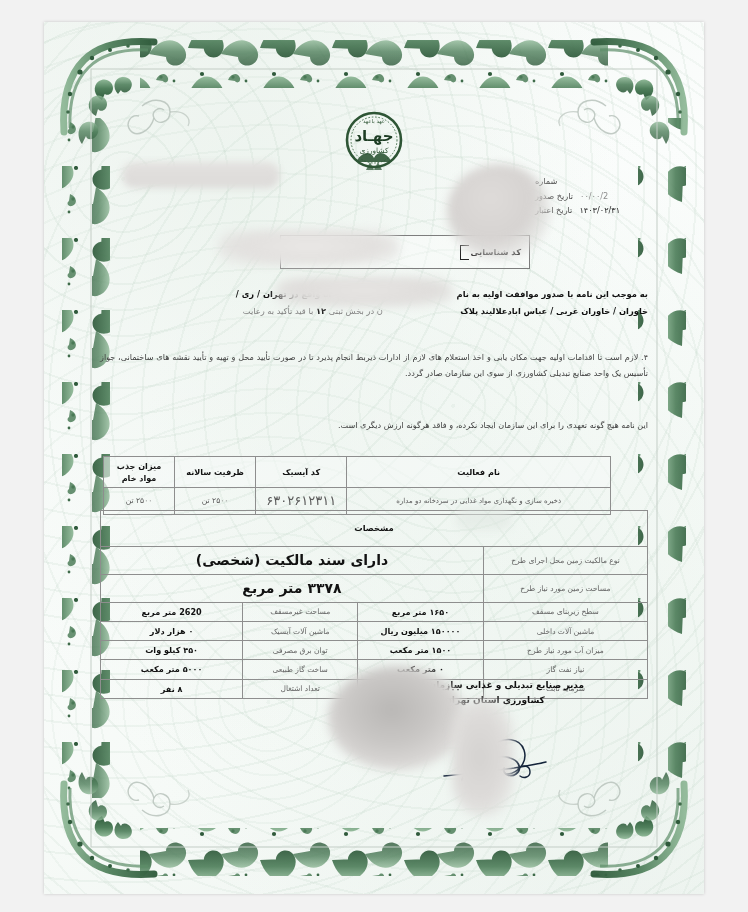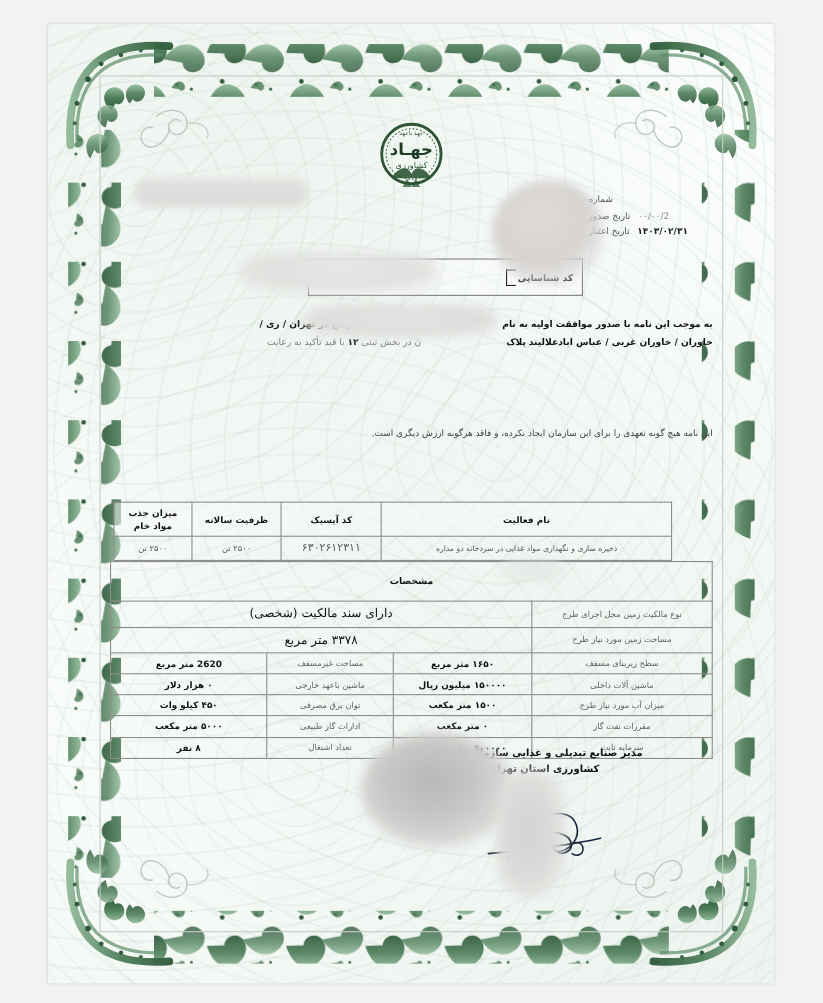--- a/index.html
+++ b/index.html
@@ -58,21 +58,21 @@
     right: 6px;
     top: 96px;
     text-align: right;
     font-size: 8.2px;
     color: #4a4a4a;
     line-height: 1.78;
     direction: rtl;
   }
   .meta-row { display: flex; justify-content: flex-end; gap: 7px; white-space: nowrap; }
   .meta-label { color: #4d4d4d; letter-spacing: .2px; }
-  .meta-value { color: #1e1e1e; font-weight: 700; min-width: 62px; text-align: left; direction: ltr; }
+  .meta-value { color: #1e1e1e; font-weight: 400; min-width: 62px; text-align: left; direction: ltr; }
   .meta-value.faint { color: #8d8d8d; font-weight: 400; letter-spacing: 1px; }
 
   
   .idbox {
     position: absolute;
     right: 118px;
     top: 157px;
     width: 250px;
     height: 34px;
     border: 1px solid #7d7d7d;
@@ -131,28 +131,28 @@
     font-size: 7.6px;
     color: #2e2e2e;
     text-align: center;
     line-height: 1.5;
   }
   th { font-weight: 700; color: #141414; font-size: 8.1px; background: rgba(246,250,247,.55); }
 
   #activity-table-wrap { position: absolute; right: 37px; left: 3px; top: 378px; }
   #activity-table td { height: 20px; color: #595959; letter-spacing: .2px; }
   #activity-table td.act-name { font-size: 7px; }
-  #activity-table td.act-code { font-size: 10px; letter-spacing: .6px; }
+  #activity-table td.act-code { font-size: 13px; letter-spacing: .6px; }
 
   #spec-table-wrap { position: absolute; right: 0; left: 0; top: 432px; }
   #spec-table td { height: 19px; }
   #spec-table .spec-title { font-weight: 700; font-size: 8.4px; color: #111; height: 36px; }
   #spec-table .lbl { color: #636363; font-size: 7.5px; text-align: center; }
   #spec-table .val { font-weight: 700; color: #111; font-size: 8.1px; }
-  #spec-table .val-wide { font-weight: 400; color: #111; font-size: 11px; margin-top: 36px; }
+  #spec-table .val-wide { font-weight: 700; color: #111; font-size: 14px; margin-top: 36px; }
 
   
   .sign-block {
     position: absolute;
     right: 46px;
     top: 600px;
     text-align: center;
     direction: rtl;
     font-size: 9px;
     font-weight: 700;
@@ -320,20 +320,21 @@
         <b>خاوران / خاوران غربی / عباس ابادعلالیند</b>
         <b>پلاک</b>
         <span style="display:inline-block;width:72px"></span>
         <span class="b-faint">ن در بخش ثبتی</span>
         <b>۱۲</b>
         <span class="b-faint">با قید تأکید به رعایت</span>
       </div>
     </div>
 
     <div class="clauses">
+      <div class="clause">۴. لازم است تا اقدامات اولیه جهت مکان یابی و اخذ استعلام های لازم از ادارات ذیربط انجام پذیرد تا در صورت تأیید محل و تهیه و تأیید نقشه های ساختمانی، جواز تأسیس یک واحد صنایع تبدیلی کشاورزی از سوی این سازمان صادر گردد.</div>
       <div class="clause clause-last">این نامه هیچ گونه تعهدی را برای این سازمان ایجاد نکرده، و فاقد هرگونه ارزش دیگری است.</div>
     </div>
 
     <div id="activity-table-wrap">
       <table id="activity-table">
         <thead>
           <tr>
             <th style="width:52%">نام فعالیت</th>
             <th style="width:18%">کد آیسیک</th>
             <th style="width:16%">ظرفیت سالانه</th>
@@ -369,33 +370,33 @@
 
           <tr>
             <td class="lbl" style="width:30%">سطح زیربنای مسقف</td>
             <td class="val" style="width:23%">۱۶۵۰ متر مربع</td>
             <td class="lbl" style="width:21%">مساحت غیرمسقف</td>
             <td class="val" style="width:26%">2620 متر مربع</td>
           </tr>
           <tr>
             <td class="lbl">ماشین آلات داخلی</td>
             <td class="val">۱۵۰۰۰۰ میلیون ریال</td>
-            <td class="lbl">ماشین باعهد خارجی</td>
+            <td class="lbl">ماشین آلات آیسیک</td>
             <td class="val">۰ هزار دلار</td>
           </tr>
           <tr>
             <td class="lbl">میزان آب مورد نیاز طرح</td>
             <td class="val">۱۵۰۰ متر مکعب</td>
             <td class="lbl">توان برق مصرفی</td>
             <td class="val">۴۵۰ کیلو وات</td>
           </tr>
           <tr>
-            <td class="lbl">مقررات نفت گاز</td>
+            <td class="lbl">نیاز نفت گاز</td>
             <td class="val">۰ متر مکعب</td>
-            <td class="lbl">ادارات گاز طبیعی</td>
+            <td class="lbl">ساخت گاز طبیعی</td>
             <td class="val">۵۰۰۰ متر مکعب</td>
           </tr>
           <tr>
             <td class="lbl">سرمایه ثابت</td>
             <td class="val">۵۰۰۰۰۰ میلیون ریال</td>
             <td class="lbl">تعداد اشتغال</td>
             <td class="val">۸ نفر</td>
           </tr>
         </tbody>
       </table>

